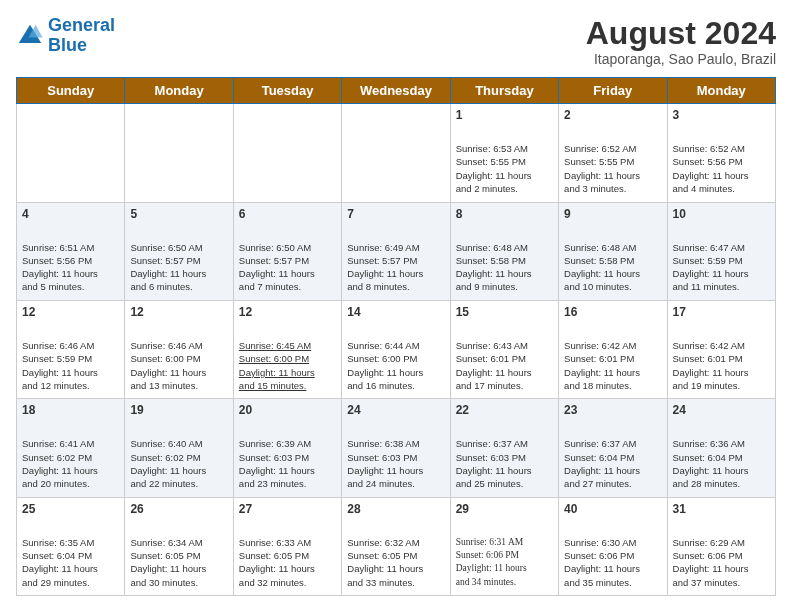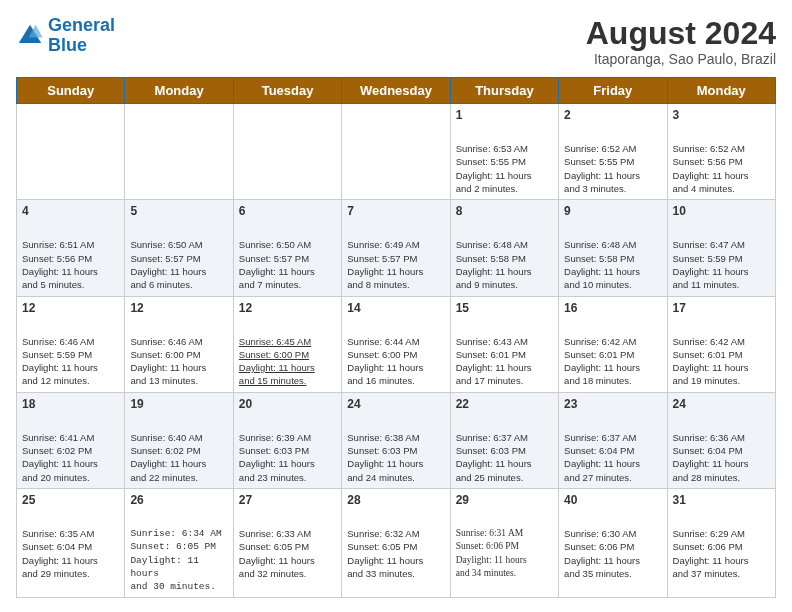--- a/index.html
+++ b/index.html
@@ -319,21 +319,21 @@
         <tr>
           <td>
             <span class="day-num">25</span>
             <div class="day-info" style="white-space: pre-line;">Sunrise: 6:35 AM
 Sunset: 6:04 PM
 Daylight: 11 hours
 and 29 minutes.</div>
           </td>
           <td>
             <span class="day-num">26</span>
-            <div class="day-info" style="white-space: pre-line; font-family: Liberation Mono, monospace;">Sunrise: 6:34 AM
+            <div class="day-info" style="white-space: pre-line;">Sunrise: 6:34 AM
 Sunset: 6:05 PM
 Daylight: 11 hours
 and 30 minutes.</div>
           </td>
           <td>
             <span class="day-num">27</span>
             <div class="day-info" style="white-space: pre-line;">Sunrise: 6:33 AM
 Sunset: 6:05 PM
 Daylight: 11 hours
 and 32 minutes.</div>

